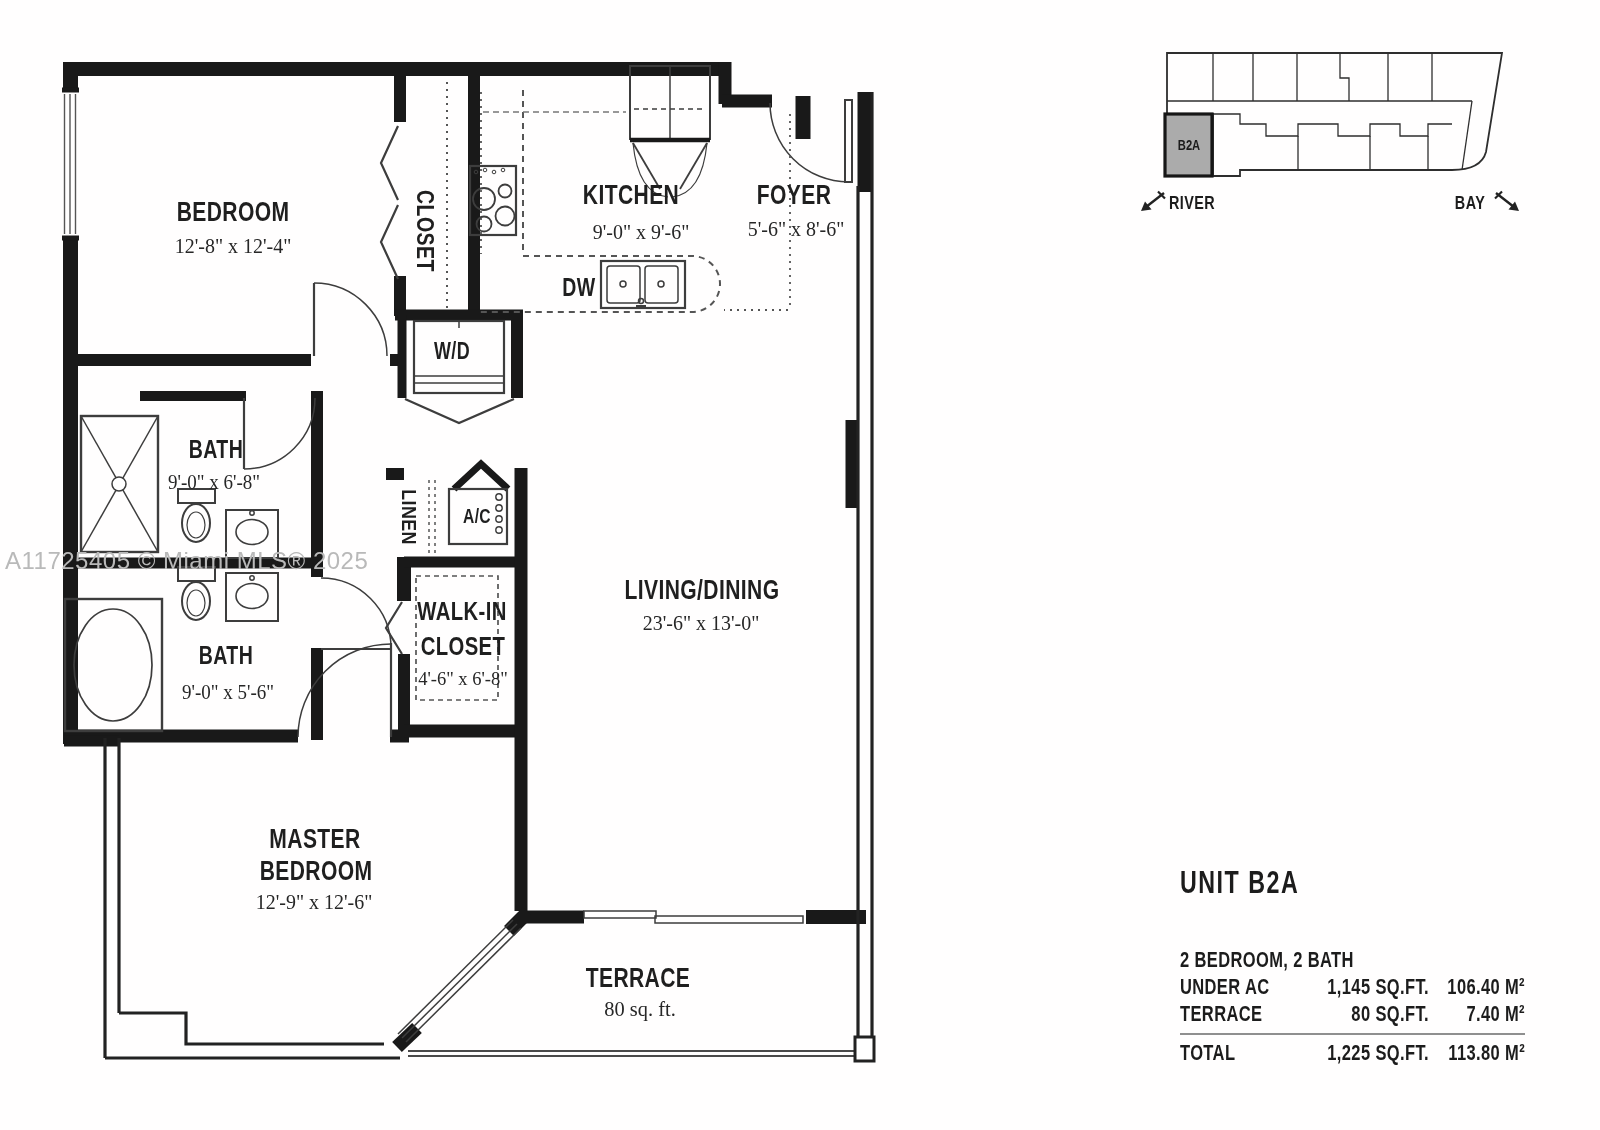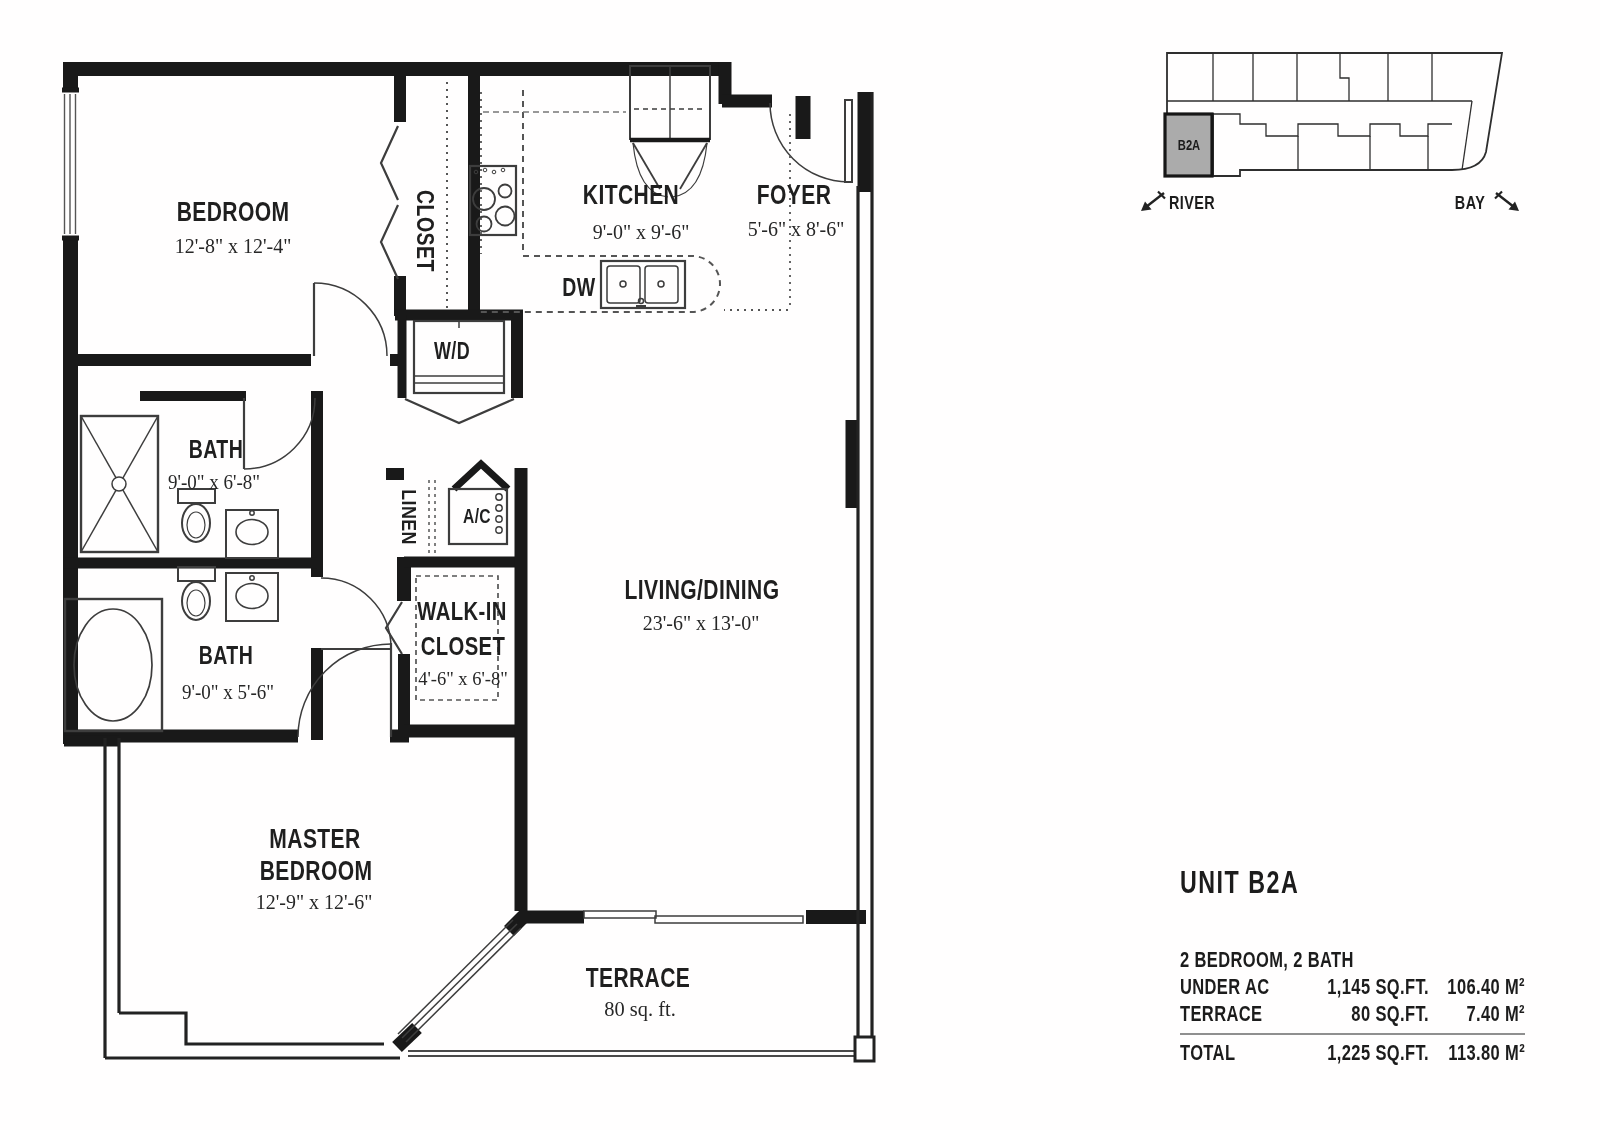--- a/index.html
+++ b/index.html
@@ -275,20 +275,21 @@
   <div class="lbl" style="left:702px;top:590px;font-size:27px;">LIVING/DINING</div>
   <div class="dim" style="left:701px;top:623px;font-size:21px;">23'-6" x 13'-0"</div>
 
   <div class="lbl" style="left:315px;top:839px;font-size:27px;">MASTER</div>
   <div class="lbl" style="left:316px;top:871px;font-size:27px;">BEDROOM</div>
   <div class="dim" style="left:314px;top:902px;font-size:21px;">12'-9" x 12'-6"</div>
 
   <div class="lbl" style="left:638px;top:978px;font-size:27px;">TERRACE</div>
   <div class="dim" style="left:640px;top:1009px;font-size:21.5px;">80 sq. ft.</div>
 
+  <div class="wm">A11725405 © Miami MLS® 2025</div>
 
   <div class="kp" style="left:1189px;top:145px;font-size:14px;">B2A</div>
   <div class="kp" style="left:1192px;top:203px;font-size:18px;letter-spacing:0.5px;">RIVER</div>
   <div class="kp" style="left:1470px;top:203px;font-size:18px;letter-spacing:0.5px;">BAY</div>
 
   <div class="info">
     <div class="title">UNIT B2A</div>
     <div class="sub">2 BEDROOM, 2 BATH</div>
     <div class="row">
       <span class="c1">UNDER AC</span>

